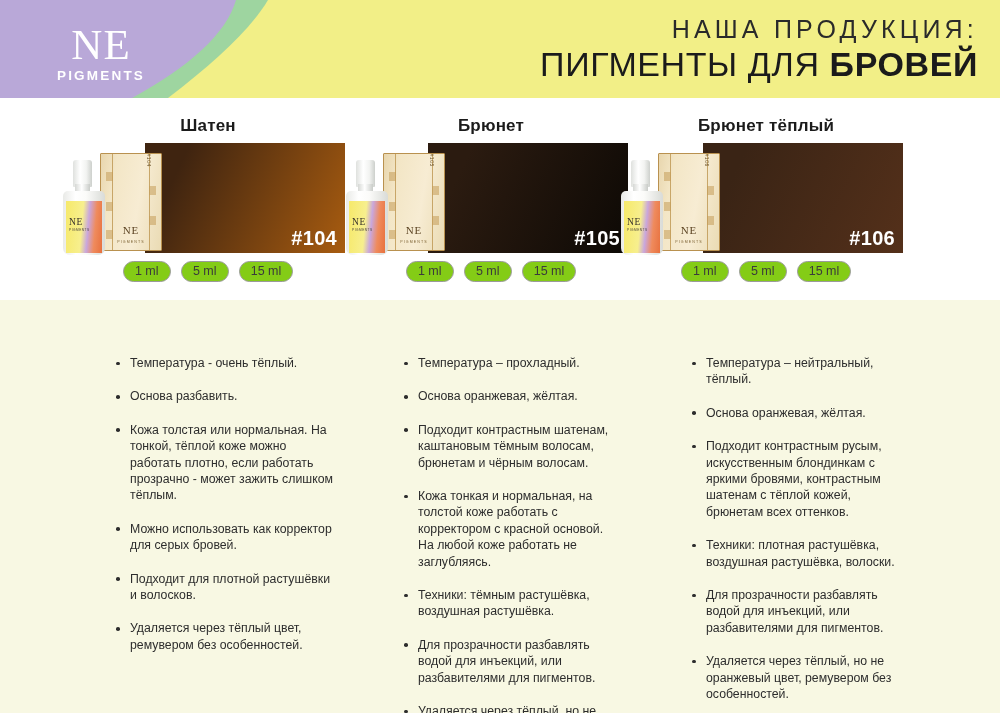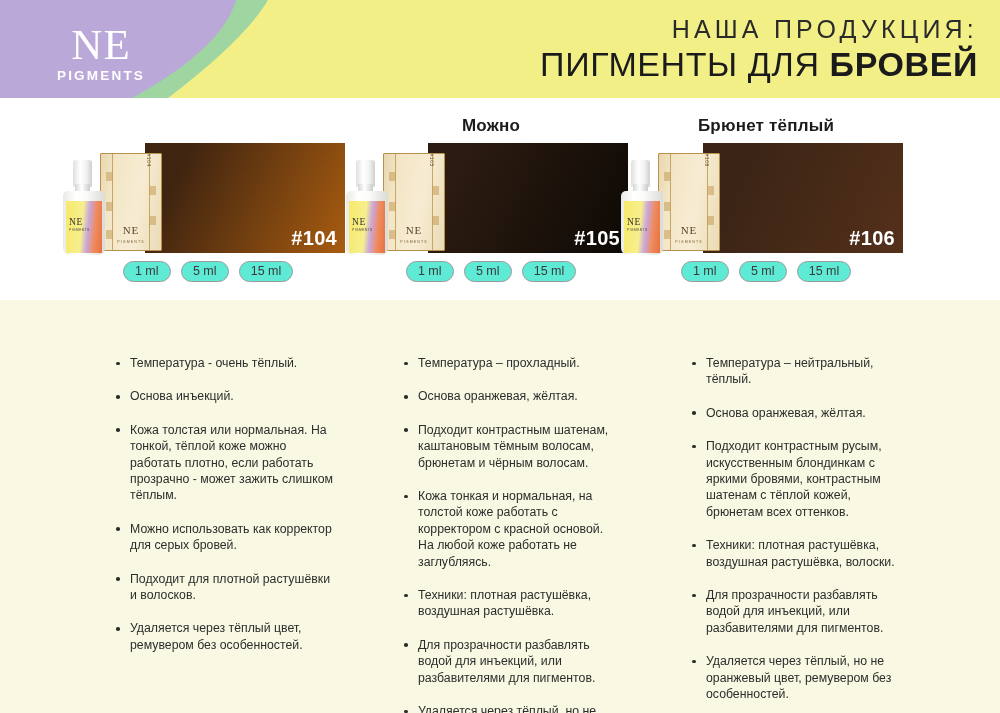--- a/index.html
+++ b/index.html
@@ -273,21 +273,21 @@
   .pill {
     min-width: 48px;
     height: 21px;
     line-height: 19px;
     padding: 0 11px;
     border: 1.2px solid #9a9a9a;
     border-radius: 11px;
     font-size: 12.5px;
     color: #3b3b3b;
     text-align: center;
-    background: #5eead4;
+    background: #84cc16;
     box-sizing: border-box;
     white-space: nowrap;
   }
 
   
   .descriptions {
     position: absolute;
     left: 0;
     top: 300px;
     width: 1000px;
@@ -348,20 +348,21 @@
 
     <div class="header-titles">
       <div class="title-kicker">НАША ПРОДУКЦИЯ:</div>
       <div class="title-main"><span>ПИГМЕНТЫ ДЛЯ </span><b>БРОВЕЙ</b></div>
     </div>
   </div>
 
   <div class="cards">
 
     <div class="card card-1">
+      <div class="card-title">Шатен</div>
 
       <div class="swatch" id="swatch-0" style="background: linear-gradient(115deg, rgb(63, 36, 16) 0%, rgb(63, 36, 16) 18%, rgb(168, 92, 16) 100%);">
         <div class="swatch-code">#104</div>
       </div>
 
       <div class="box">
         <div class="box-edge-l"></div>
         <div class="box-edge-r"></div>
         <div class="box-notch" style="left:5px;top:18px"></div>
         <div class="box-notch" style="left:5px;top:48px"></div>
@@ -385,21 +386,21 @@
       </div>
 
       <div class="pills">
         <div class="pill">1 ml</div>
         <div class="pill">5 ml</div>
         <div class="pill">15 ml</div>
       </div>
     </div>
 
     <div class="card card-2">
-      <div class="card-title">Можно</div>
+      <div class="card-title">Брюнет</div>
 
       <div class="swatch" id="swatch-1" style="background: linear-gradient(115deg, rgb(43, 27, 16) 0%, rgb(43, 27, 16) 18%, rgb(13, 9, 5) 100%);">
         <div class="swatch-code">#105</div>
       </div>
 
       <div class="box">
         <div class="box-edge-l"></div>
         <div class="box-edge-r"></div>
         <div class="box-notch" style="left:5px;top:18px"></div>
         <div class="box-notch" style="left:5px;top:48px"></div>
@@ -465,34 +466,34 @@
         <div class="pill">5 ml</div>
         <div class="pill">15 ml</div>
       </div>
     </div>
   </div>
 
   <div class="descriptions">
     <div class="desc-col desc-col-1">
       <ul class="desc-list" id="desc-list-0">
           <li>Температура - очень тёплый.</li>
-          <li>Основа инъекций.</li>
+          <li>Основа разбавить.</li>
           <li>Кожа толстая или нормальная. На тонкой, тёплой коже можно работать плотно, если работать прозрачно - может зажить слишком тёплым.</li>
           <li>Можно использовать как корректор для серых бровей.</li>
           <li>Подходит для плотной растушёвки и волосков.</li>
           <li>Удаляется через тёплый цвет, ремувером без особенностей.</li>
         </ul>
     </div>
     <div class="desc-col desc-col-2">
       <ul class="desc-list" id="desc-list-1">
           <li>Температура – прохладный.</li>
           <li>Основа оранжевая, жёлтая.</li>
           <li>Подходит контрастным шатенам, каштановым тёмным волосам, брюнетам и чёрным волосам.</li>
           <li>Кожа тонкая и нормальная, на толстой коже работать с корректором с красной основой. На любой коже работать не заглубляясь.</li>
-          <li>Техники: плотная растушёвка, воздушная растушёвка.</li>
+          <li>Техники: тёмным растушёвка, воздушная растушёвка.</li>
           <li>Для прозрачности разбавлять водой для инъекций, или разбавителями для пигментов.</li>
           <li>Удаляется через тёплый, но не оранжевый цвет, ремувером без особенностей.</li>
         </ul>
     </div>
     <div class="desc-col desc-col-3">
       <ul class="desc-list" id="desc-list-2">
           <li>Температура – нейтральный, тёплый.</li>
           <li>Основа оранжевая, жёлтая.</li>
           <li>Подходит контрастным русым, искусственным блондинкам с яркими бровями, контрастным шатенам с тёплой кожей, брюнетам всех оттенков.</li>
           <li>Техники: плотная растушёвка, воздушная растушёвка, волоски.</li>

